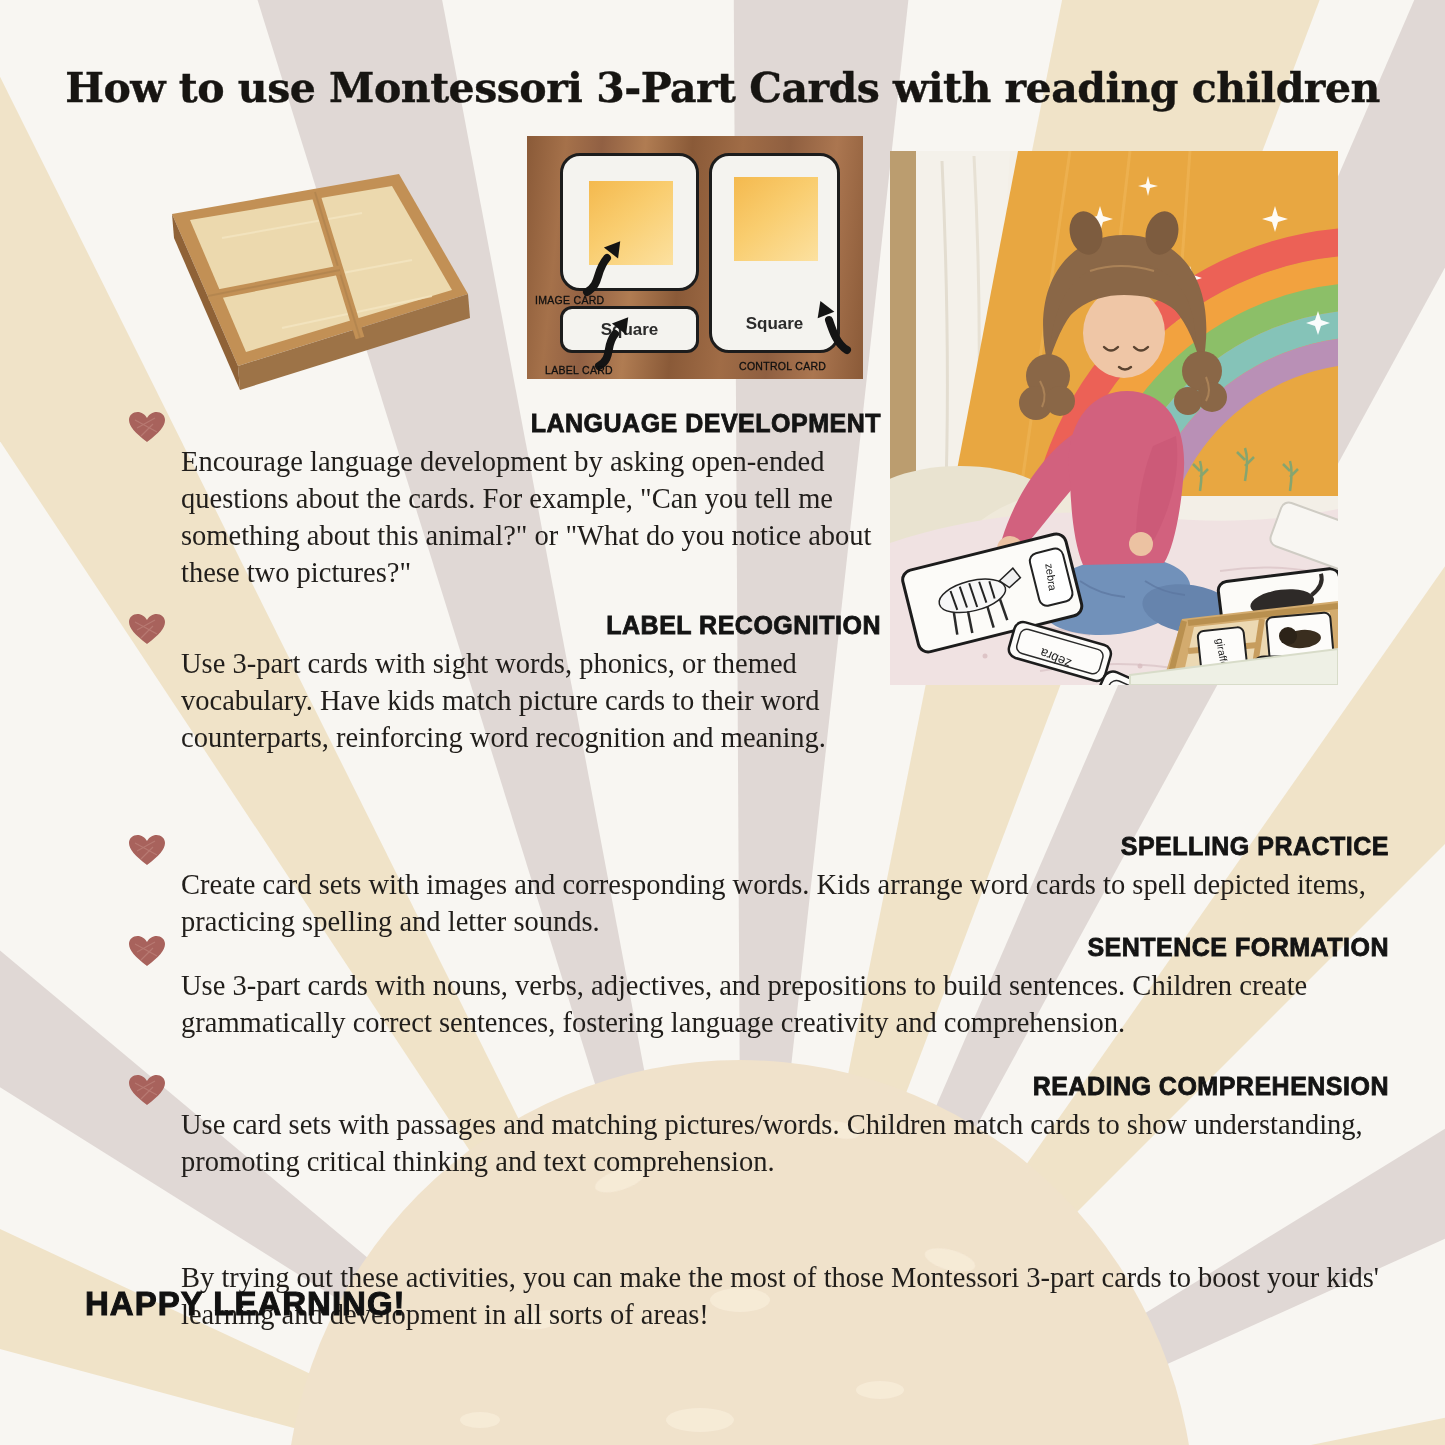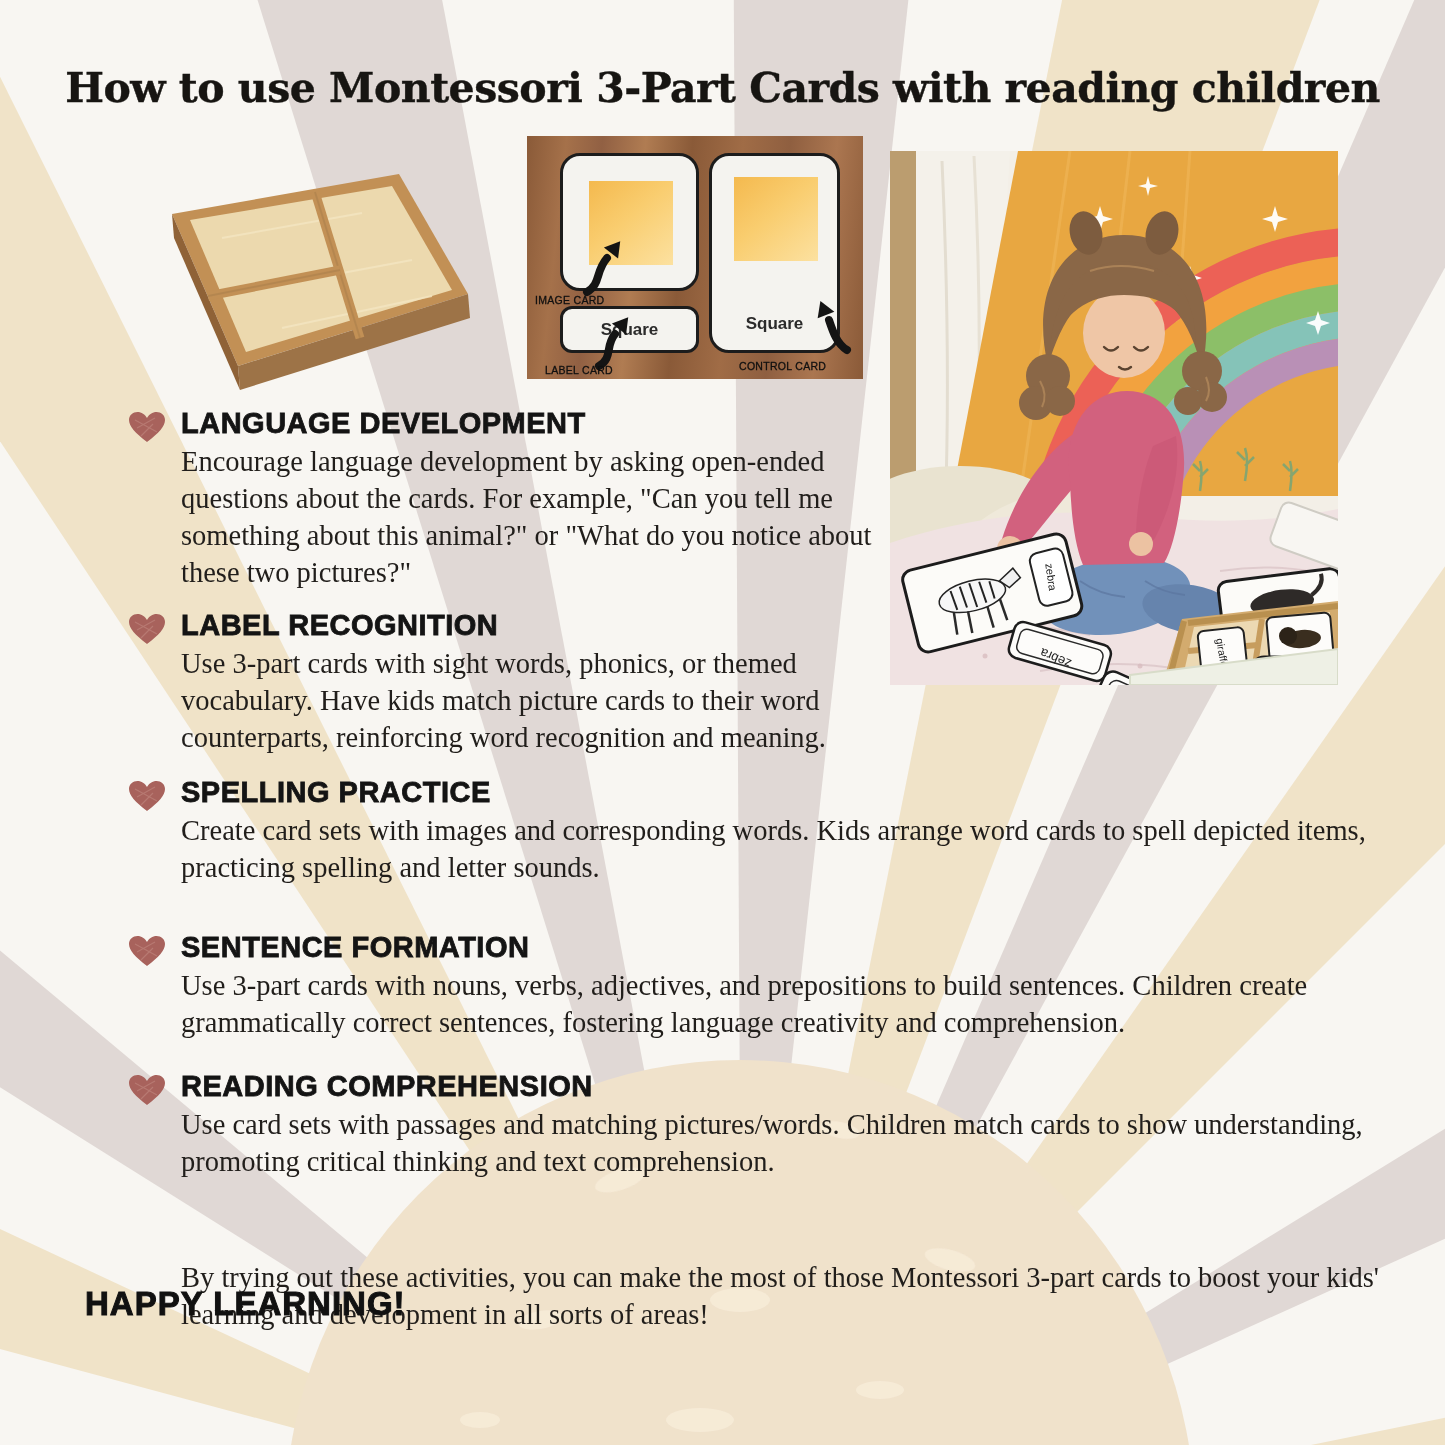--- a/index.html
+++ b/index.html
@@ -39,22 +39,22 @@
   .dlabel.l1{left:8px; top:158px;}
   .dlabel.l2{left:18px; top:228px;}
   .dlabel.l3{left:212px; top:224px;}
   .darrows{position:absolute; left:0; top:0; width:336px; height:243px; pointer-events:none;}
   .photo{position:absolute; left:890px; top:151px; width:448px; height:534px;}
   .sec{position:absolute; left:127px; display:flex; align-items:flex-start;}
   .heart{flex:0 0 40px; margin-top:2px;}
   .sec-text{margin-left:14px;}
   .sec h2{
     margin:0; font-family:"Liberation Sans","DejaVu Sans",sans-serif;
-    font-weight:700; font-size:29px; line-height:30px; letter-spacing:0.5px;
-    color:#141414; -webkit-text-stroke:0.8px #141414;
+    font-weight:700; font-size:25px; line-height:30px; letter-spacing:0.5px;
+    color:#141414;text-align:right; -webkit-text-stroke:0.8px #141414;
   }
   .sec p{margin:5px 0 0 0; font-size:28.5px; line-height:37px; color:#211e1b;}
   .w-narrow{width:700px;}
   .w-wide{width:1208px;}
   .closing{position:absolute; left:181px; top:1259px; width:1208px; margin:0;
     font-size:28.5px; line-height:37px; color:#211e1b;}
   .footer{
     position:absolute; left:85px; top:1285px; width:1360px; text-align:left;
     font-family:"Liberation Sans","DejaVu Sans",sans-serif; font-weight:700;
     font-size:33px; letter-spacing:1px; color:#111;
@@ -335,21 +335,21 @@
     <svg class="heart" viewBox="0 0 40 34">
       <path d="M 20 32 C 8 23 2 16 2 10 C 2 5 6 2 10.5 2 C 14.5 2 18 4.5 20 8 C 22 4.5 25.5 2 29.5 2 C 34 2 38 5 38 10 C 38 16 32 23 20 32 Z" fill="#a8625c"></path>
       <path d="M 8 10 L 30 22 M 10 18 L 28 8 M 14 26 L 26 14" stroke="#c18880" stroke-width="1.2" opacity="0.6" fill="none"></path>
     </svg>
     <div class="sec-text">
       <h2>LABEL RECOGNITION</h2>
       <p class="w-narrow">Use 3-part cards with sight words, phonics, or themed vocabulary. Have kids match picture cards to their word counterparts, reinforcing word recognition and meaning.</p>
     </div>
   </div>
 
-  <div class="sec" style="top:777px">
+  <div class="sec" style="top:831px">
     <svg class="heart" viewBox="0 0 40 34">
       <path d="M 20 32 C 8 23 2 16 2 10 C 2 5 6 2 10.5 2 C 14.5 2 18 4.5 20 8 C 22 4.5 25.5 2 29.5 2 C 34 2 38 5 38 10 C 38 16 32 23 20 32 Z" fill="#a8625c"></path>
       <path d="M 8 10 L 30 22 M 10 18 L 28 8 M 14 26 L 26 14" stroke="#c18880" stroke-width="1.2" opacity="0.6" fill="none"></path>
     </svg>
     <div class="sec-text">
       <h2>SPELLING PRACTICE</h2>
       <p class="w-wide">Create card sets with images and corresponding words. Kids arrange word cards to spell depicted items, practicing spelling and letter sounds.</p>
     </div>
   </div>
 

